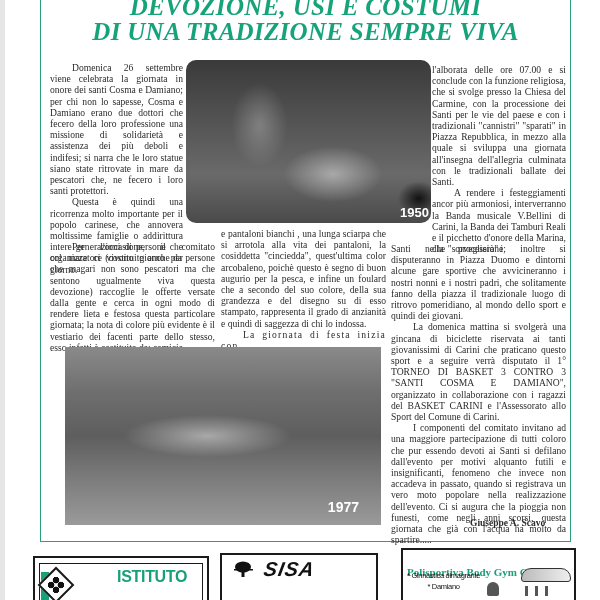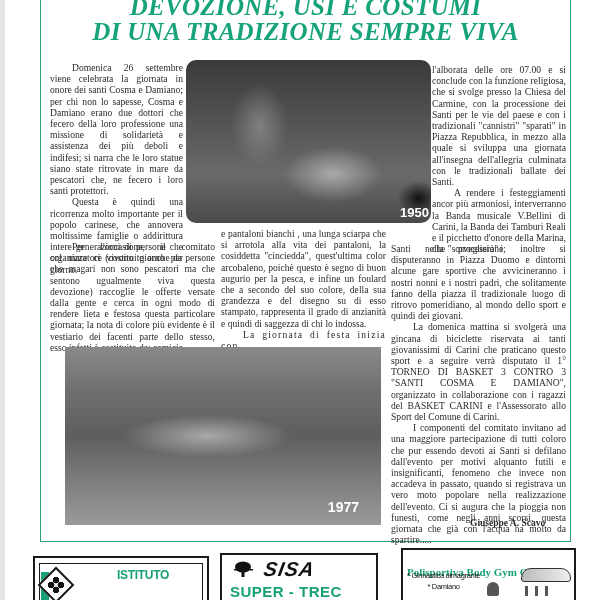--- a/index.html
+++ b/index.html
@@ -34,21 +34,21 @@
   .ad { position: absolute; border: 2px solid #1a1a1a; background: #fff; overflow: hidden; }
   .ad1 { left: 33px; top: 556px; width: 176px; height: 50px; }
   .ad1 .inner { position: absolute; left: 4px; top: 5px; right: 4px; bottom: -4px; border: 1.5px solid #1a1a1a; }
   .ad1 .logo { position: absolute; left: 8px; top: 14px; width: 26px; height: 26px; transform: rotate(45deg); border: 2px solid #1a1a1a; background: #fff; }
   .ad1 .logo::before { content: ""; position: absolute; inset: 4px; background:
       radial-gradient(circle at 25% 25%, #111 22%, transparent 24%),
       radial-gradient(circle at 75% 25%, #111 22%, transparent 24%),
       radial-gradient(circle at 25% 75%, #111 22%, transparent 24%),
       radial-gradient(circle at 75% 75%, #111 22%, transparent 24%); }
   .ad1 .logo-green { position: absolute; left: 6px; top: 14px; width: 8px; height: 30px; background: #18a078; }
-  .ad1 .t1 { position: absolute; left: 82px; top: 10px; color: #18a078; font-family: "Liberation Sans", sans-serif; font-weight: bold; font-size: 12px; letter-spacing: -0.3px; }
+  .ad1 .t1 { position: absolute; left: 82px; top: 10px; color: #18a078; font-family: "Liberation Sans", sans-serif; font-weight: bold; font-size: 16px; letter-spacing: -0.3px; }
   .ad1 .t2 { position: absolute; left: 44px; top: 23px; color: #1a1a1a; font-family: "Liberation Serif", serif; font-size: 17px; letter-spacing: -0.5px; margin-top: 43px; }
   .ad2 { left: 220px; top: 553px; width: 158px; height: 52px; }
   .ad2 .tree { position: absolute; left: 10px; top: 6px; width: 22px; height: 16px; }
   .ad2 .t1 { position: absolute; left: 42px; top: 3px; font-family: "Liberation Sans", sans-serif; font-style: italic; font-weight: bold; font-size: 20px; color: #111; letter-spacing: 1px; transform: skewX(-10deg); }
   .ad2 .t2 { position: absolute; left: 8px; top: 28px; font-family: "Liberation Sans", sans-serif; font-weight: bold; font-size: 15px; color: #18a078; letter-spacing: 0.5px; }
   .ad3 { left: 401px; top: 548px; width: 175px; height: 56px; }
   .ad3 .t1 { position: absolute; left: 4px; top: 16px; font-family: Liberation Serif, serif; font-weight: bold; font-size: 11px; color: #18a078; }
   .ad3 ul { position: absolute; left: 4px; top: 20px; list-style: none; font-family: "Liberation Sans", sans-serif; font-size: 7.5px; color: #111; letter-spacing: -0.3px; text-align: center; }
   .ad3 li { line-height: 11px; }
   .ad3 li::before { content: "* "; }
@@ -112,21 +112,20 @@
 </div>
 
 <div class="ad ad2">
   <svg class="tree" viewBox="0 0 22 16">
     <ellipse cx="11" cy="6" rx="8" ry="5.5" fill="#111"></ellipse>
     <rect x="9.5" y="10" width="3" height="6" fill="#111"></rect>
     <rect x="2" y="8" width="4" height="1.5" fill="#111"></rect>
     <rect x="16" y="8" width="5" height="1.5" fill="#111"></rect>
   </svg>
   <span class="t1">SISA</span>
-  <span class="t2">SUPER - TREC</span>
 </div>
 
 <div class="ad ad3">
   <span class="t1">Polisportiva Body Gym Center</span>
   <ul>
     <li>Ginnastica dimagrante</li>
     <li>Damiano</li>
   </ul>
   <div class="shoe"></div>
   <div class="figure"></div>

